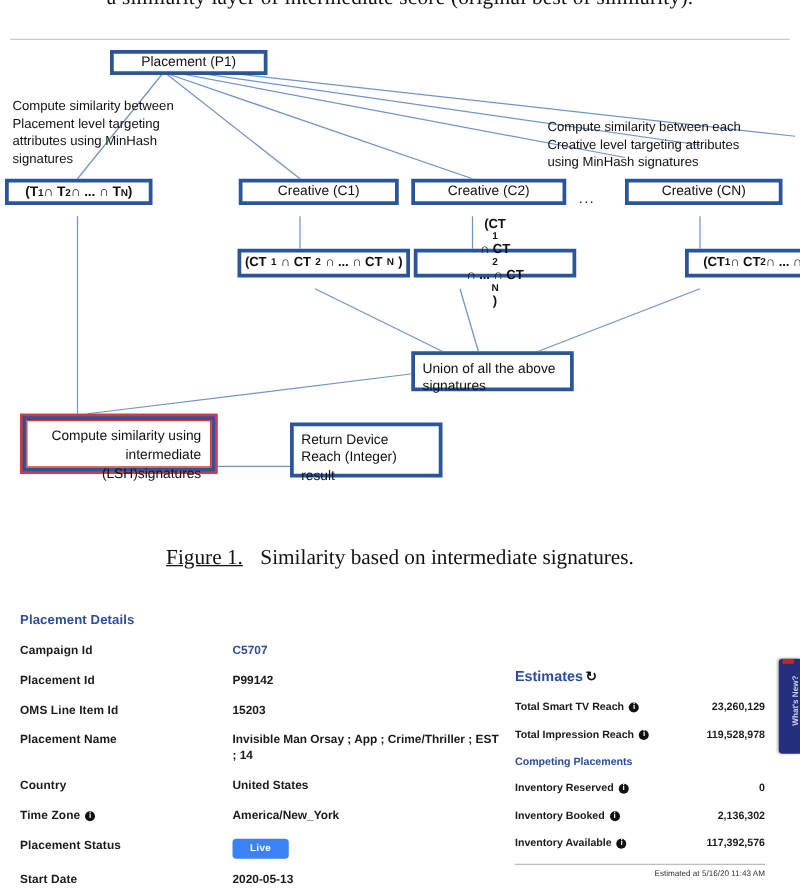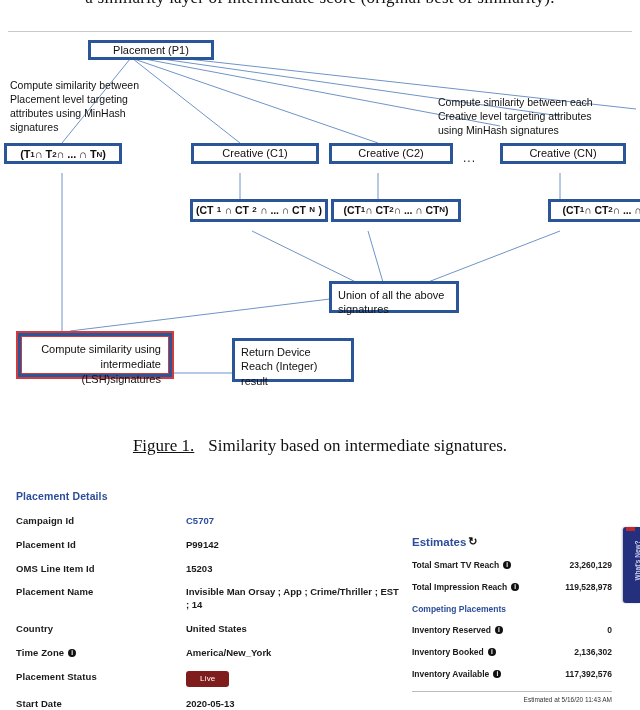--- a/index.html
+++ b/index.html
@@ -67,21 +67,21 @@
   .frow{display:flex;margin-bottom:11px;align-items:flex-start;}
   .flabel{width:170px;flex:0 0 170px;font-size:9.5px;font-weight:bold;color:#1a1a1a;letter-spacing:.1px;}
   .fvalue{font-size:9.5px;font-weight:bold;color:#1a1a1a;line-height:1.35;max-width:215px;}
   .fvalue.link{color:#2b4d9b;}
   .infoicon{
     display:inline-block;width:8px;height:8px;border-radius:50%;
     background:#111;color:#fff;font-size:6.5px;line-height:8px;
     text-align:center;font-weight:bold;margin-left:4px;vertical-align:1px;
   }
   .pill{
-    display:inline-block;background:#7f1d1d;color:#fff;font-size:8px;font-weight:normal;
+    display:inline-block;background:#3b82f6;color:#fff;font-size:8px;font-weight:bold;
     padding:3px 14px;border-radius:3px;letter-spacing:.2px;
   }
 
   .ui-right{position:absolute;left:412px;top:55px;width:200px;}
   .est-head{
     color:#2b4d9b;font-weight:bold;font-size:11.5px;margin-bottom:12px;
     display:flex;align-items:center;gap:2px;
   }
   .refresh{font-size:11px;color:#111;font-weight:bold;}
   .erow{display:flex;justify-content:space-between;align-items:center;margin-bottom:12px;}
@@ -157,21 +157,21 @@
 using MinHash signatures</div>
 
     <div class="nbox bold" style="left:4px;top:112px;width:118px;height:21px;font-size:11px;align-items:flex-end;">(T<span class="sub">1</span> ∩ T<span class="sub">2</span> ∩ ... ∩ T<span class="sub">N</span>)</div>
 
     <div class="nbox" style="left:191px;top:112px;width:128px;height:21px;">Creative (C1)</div>
     <div class="nbox" style="left:329px;top:112px;width:124px;height:21px;">Creative (C2)</div>
     <div class="dots" style="left:463px;top:120px;">...</div>
     <div class="nbox" style="left:500px;top:112px;width:126px;height:21px;">Creative (CN)</div>
 
     <div class="nbox bold" style="left:190px;top:168px;width:138px;height:23px;font-size:10.5px;justify-content:space-between;">(CT<span class="sub">1</span> ∩ CT<span class="sub">2</span> ∩ ... ∩ CT<span class="sub">N</span>)</div>
-    <div class="nbox bold" style="left:331px;top:168px;width:130px;height:23px;font-size:10.5px;">(CT<span class="sub">1</span> ∩ CT<span class="sub">2</span> ∩ ... ∩ CT<span class="sub">N</span>)</div>
+    <div class="nbox bold" style="left:331px;top:168px;width:130px;height:23px;font-size:10.5px;flex-direction:column;">(CT<span class="sub">1</span> ∩ CT<span class="sub">2</span> ∩ ... ∩ CT<span class="sub">N</span>)</div>
     <div class="nbox bold" style="left:500px;top:168px;width:134px;height:23px;font-size:10.5px;margin-left:48px;">(CT<span class="sub">1</span> ∩ CT<span class="sub">2</span> ∩ ... ∩ CT<span class="sub">N</span>)</div>
 
     <div class="nbox left" style="left:329px;top:250px;width:130px;height:32px;line-height:1.3;">Union of all the above signatures</div>
 
     <div class="redbox" style="left:16px;top:300px;width:158px;height:48px;">
       <div class="innerwhite">Compute similarity using intermediate (LSH)signatures</div>
     </div>
 
     <div class="nbox left" style="left:232px;top:307px;width:122px;height:44px;line-height:1.3;">Return Device Reach (Integer) result</div>
   </div>

